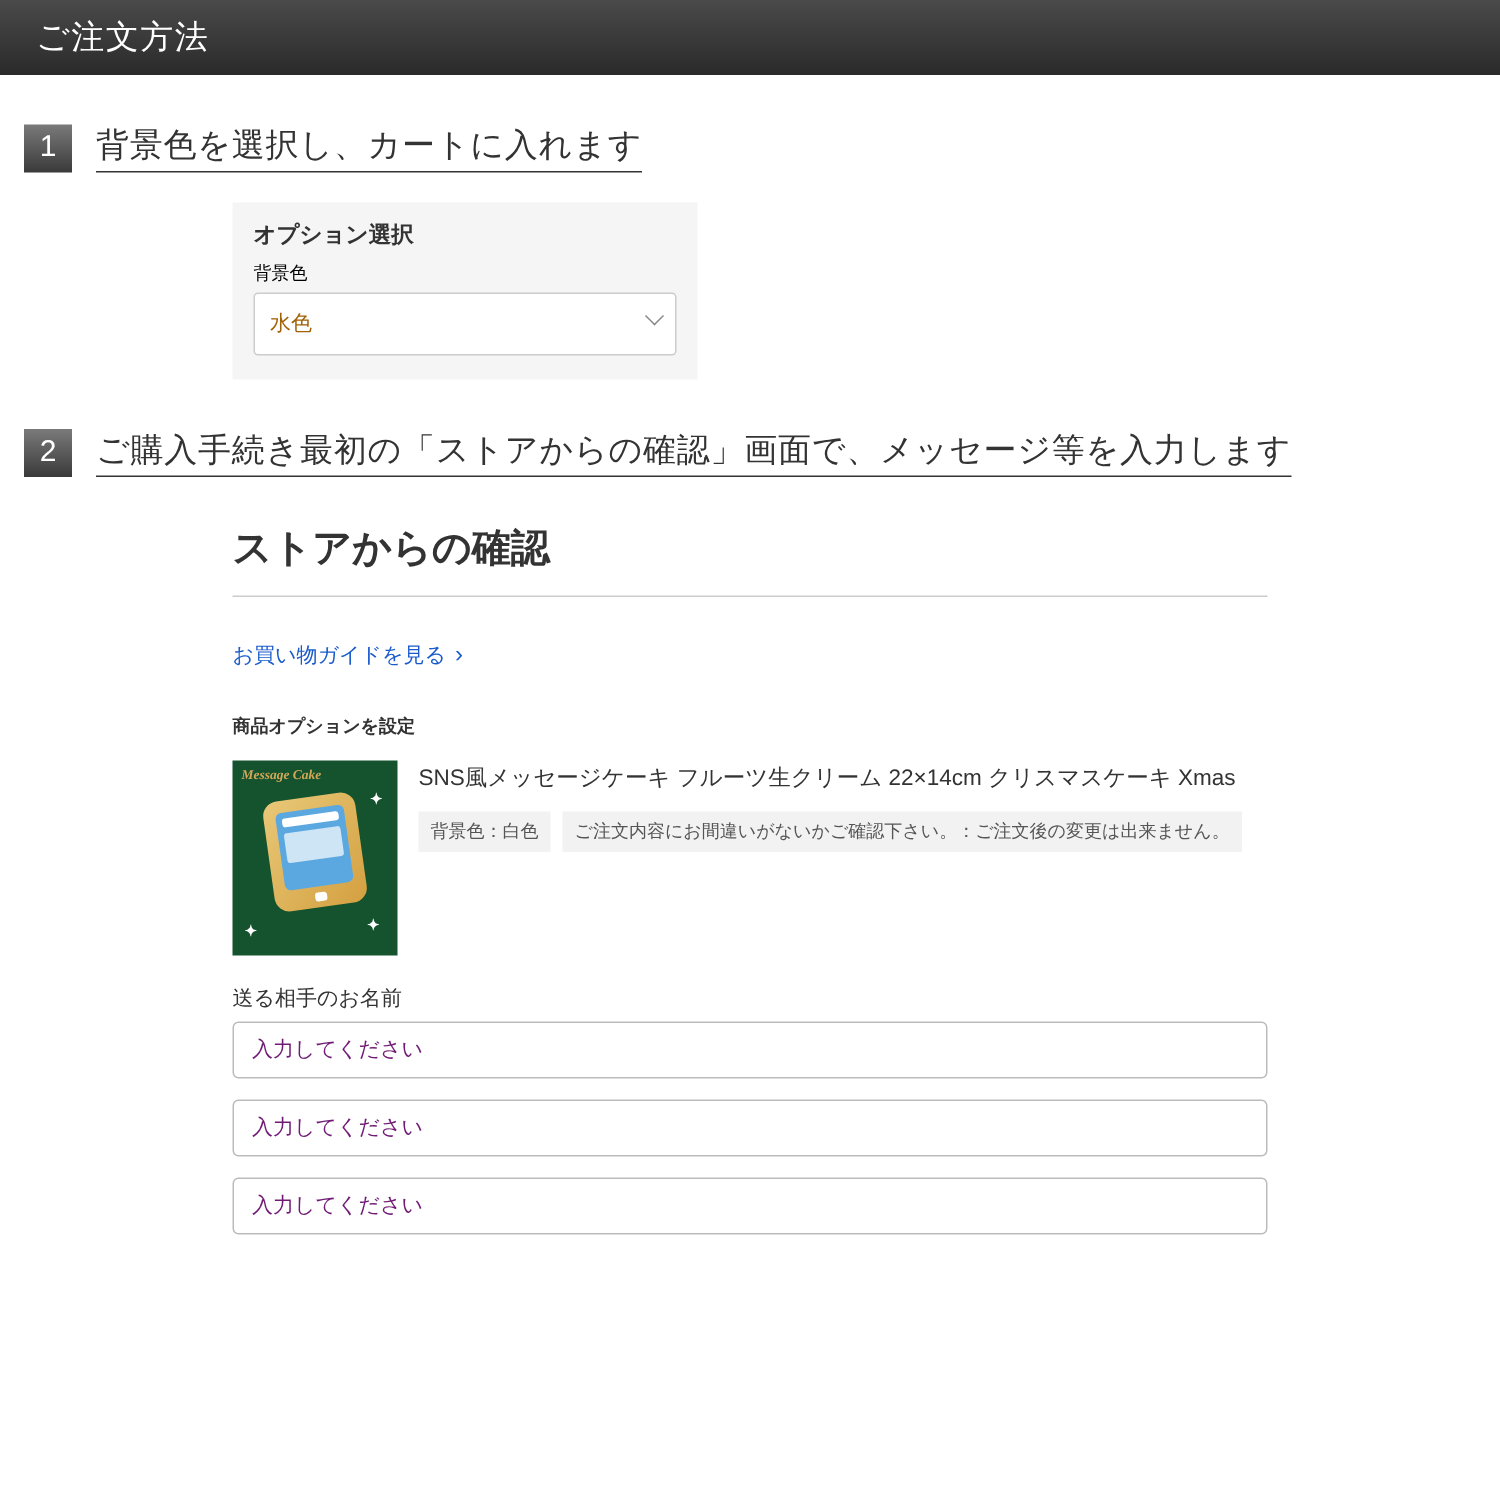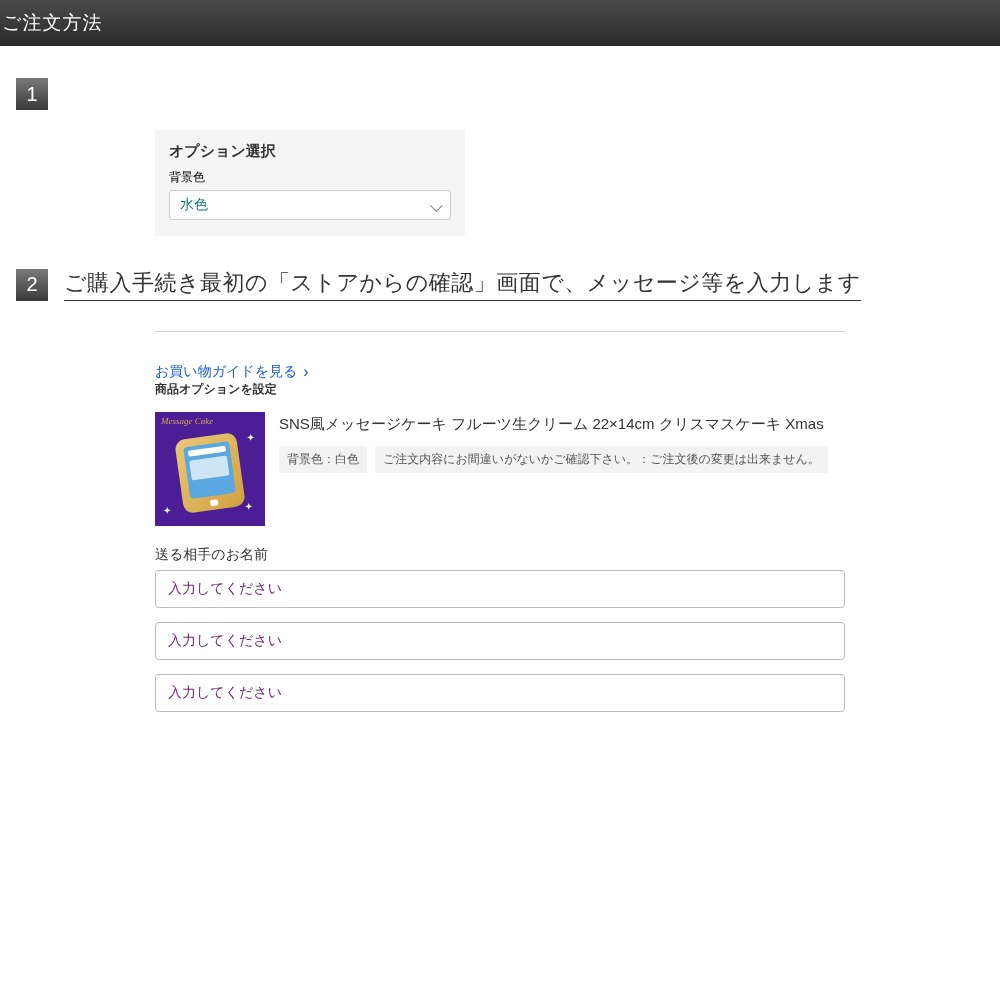--- a/index.html
+++ b/index.html
@@ -1,22 +1,22 @@
 <!DOCTYPE html>
 <html><head>
 <meta charset="utf-8">
 <style>
   * { box-sizing: border-box; margin: 0; padding: 0; }
   body { font-family: "Hiragino Kaku Gothic Pro", "Meiryo", sans-serif; background: #fff; width: 1000px; color: #333; }
   
   .header-bar {
     background: linear-gradient(to bottom, #4a4a4a 0%, #3a3a3a 50%, #2a2a2a 100%);
     color: #fff;
-    font-size: 19px;
-    padding: 10px 2px;
+    font-size: 22px;
+    padding: 10px 24px;
     letter-spacing: 1px;
   }
   
   .step-row {
     display: flex;
     align-items: center;
     margin: 32px 16px 20px 16px;
     gap: 16px;
   }
   .step-number {
@@ -51,26 +51,26 @@
   .option-label {
     font-size: 12px;
     color: #000000;
     margin-bottom: 4px;
   }
   .select-wrap {
     position: relative;
     background: #fff;
     border: 1px solid #ccc;
     border-radius: 3px;
-    height: 30px;
+    height: 42px;
     display: flex;
     align-items: center;
     padding: 0 10px;
     font-size: 14px;
-    color: #0f766e;
+    color: #a16207;
   }
   .select-wrap::after {
     content: "";
     position: absolute;
     right: 12px;
     top: 13px;
     width: 8px;
     height: 8px;
     border-right: 1.5px solid #888;
     border-bottom: 1.5px solid #888;
@@ -88,45 +88,47 @@
   .hr-line {
     border: none;
     border-top: 1px solid #ccc;
     margin-bottom: 30px;
   }
   .guide-link {
     color: #1a5bcc;
     font-size: 14px;
     display: inline-flex;
     align-items: center;
+    margin-bottom: 30px;
     cursor: pointer;
   }
   .guide-link::after {
     content: "›";
     margin-left: 6px;
     font-size: 16px;
   }
   .option-heading {
     font-size: 12px;
     font-weight: bold;
     margin-bottom: 14px;
   }
   
   .product-row {
     display: flex;
     gap: 14px;
     margin-bottom: 20px;
   }
   .product-thumb {
     width: 110px;
-    height: 114px;
-    background: #4c1d95;
+    height: 130px;
+    background: #14532d;
     position: relative;
     overflow: hidden;
     flex-shrink: 0;
+    font-weight: bold;
   }
   .thumb-label {
     position: absolute;
     top: 4px;
     left: 6px;
     color: #d4a858;
     font-size: 9px;
     font-style: italic;
     font-family: cursive;
   }
@@ -219,36 +221,38 @@
 </style>
 </head>
 <body>
 
 <div class="header-bar">
   <span>ご注文方法</span>
 </div>
 
 <div class="step-row">
   <div class="step-number">1</div>
+  <div class="step-text">背景色を選択し、カートに入れます</div>
 </div>
 
 <div class="option-box">
   <div class="option-title">オプション選択</div>
   <div class="option-label">背景色</div>
   <div class="select-wrap">
     <span>水色</span>
   </div>
 </div>
 
 <div class="step-row">
   <div class="step-number">2</div>
   <div class="step-text">ご購入手続き最初の「ストアからの確認」画面で、メッセージ等を入力します</div>
 </div>
 
 <div class="confirm-section">
+  <div class="confirm-title">ストアからの確認</div>
   <hr class="hr-line">
   
   <div class="guide-link">
     <span>お買い物ガイドを見る</span>
   </div>
   
   <div class="option-heading">商品オプションを設定</div>
   
   <div class="product-row">
     <div class="product-thumb">

